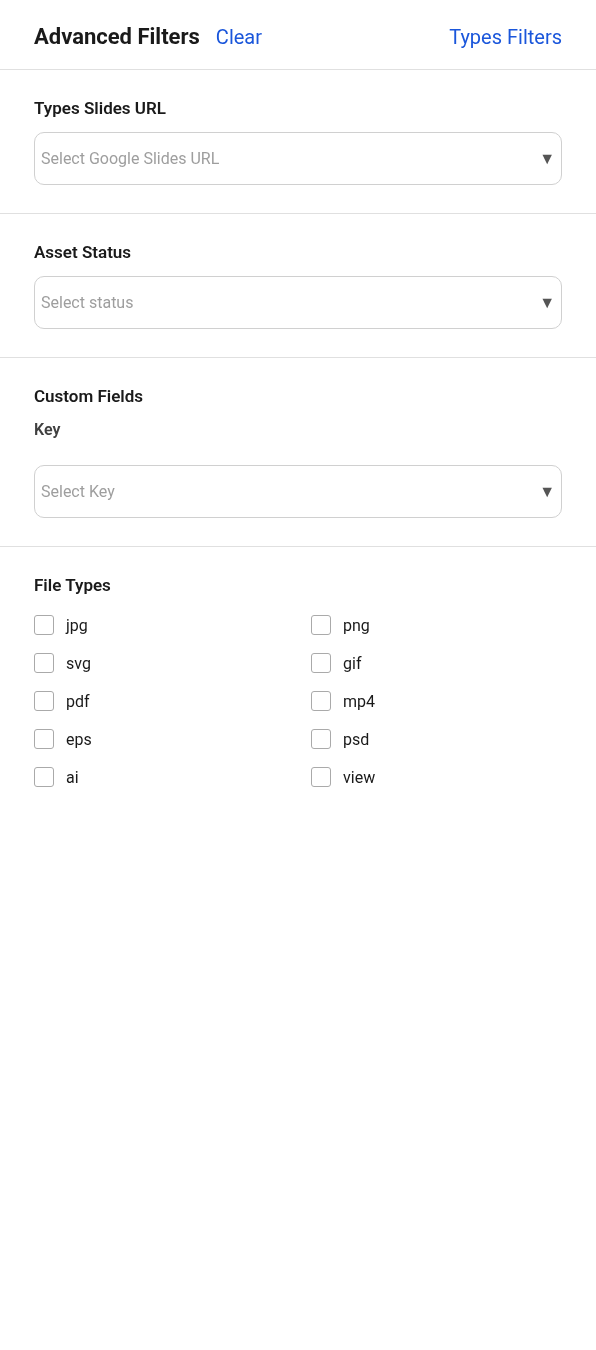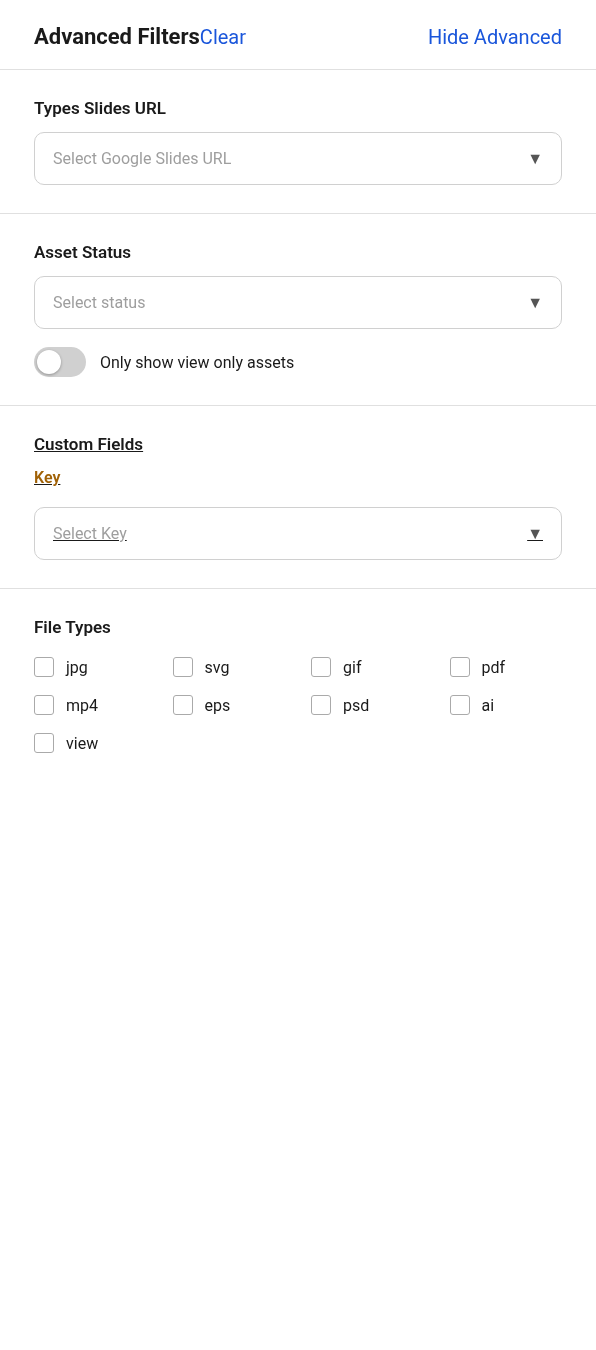--- a/index.html
+++ b/index.html
@@ -13,20 +13,21 @@
       min-height: 1350px;
       background: #ffffff;
       font-family: -apple-system, BlinkMacSystemFont, 'Segoe UI', Roboto, sans-serif;
       color: #1a1a1a;
     }
 
     .header {
       display: flex;
       align-items: center;
       padding: 24px 34px 20px 34px;
+      gap: 16px;
     }
 
     .header-title {
       font-size: 22px;
       font-weight: 700;
       color: #1a1a1a;
     }
 
     .header-clear {
       font-size: 20px;
@@ -57,21 +58,21 @@
       font-size: 17px;
       font-weight: 600;
       color: #1a1a1a;
       margin-bottom: 14px;
     }
 
     .dropdown {
       width: 100%;
       border: 1.5px solid #d0d0d0;
       border-radius: 10px;
-      padding: 16px 18px;
+      padding: 16px 6px;
       display: flex;
       align-items: center;
       justify-content: space-between;
       cursor: pointer;
       background: #ffffff;
     }
 
     .dropdown-placeholder {
       font-size: 16px;
       color: #9e9e9e;
@@ -111,38 +112,38 @@
     }
 
     .toggle-label {
       font-size: 16px;
       color: #1a1a1a;
     }
 
     .key-label {
       font-size: 16px;
       font-weight: 600;
-      color: #a16207;
-      margin-bottom: 20px;
+      color: #404040;
+      margin-bottom: 26px;
     }
 
     .file-types-section {
       padding: 28px 18px 28px 34px;
     }
 
     .file-types-label {
       font-size: 17px;
       font-weight: 600;
       color: #1a1a1a;
       margin-bottom: 20px;
     }
 
     .file-types-grid {
       display: grid;
-      grid-template-columns: 1fr 1fr 1fr 1fr;
+      grid-template-columns: 1fr 1fr;
       row-gap: 18px;
       column-gap: 10px;
     }
 
     .file-type-item {
       display: flex;
       align-items: center;
       gap: 12px;
       cursor: pointer;
     }
@@ -157,30 +158,29 @@
       cursor: pointer;
     }
 
     .file-type-text {
       font-size: 16px;
       color: #1a1a1a;
     }
 
     .custom-fields-section {
       padding: 28px 34px 28px 34px;
-      text-decoration: underline;
     }
   </style>
 </head>
 <body>
 
 <div class="header">
   <span class="header-title">Advanced Filters</span>
   <a class="header-clear">Clear</a>
-  <a class="header-hide">Hide Advanced</a>
+  <a class="header-hide">Types Filters</a>
 </div>
 
 <div class="divider"></div>
 
 <div class="section">
   <div class="section-label">Types Slides URL</div>
   <div class="dropdown">
     <span class="dropdown-placeholder">Select Google Slides URL</span>
     <span class="dropdown-arrow">▼</span>
   </div>
@@ -188,26 +188,20 @@
 
 <div class="divider"></div>
 
 <div class="section">
   <div class="section-label">Asset Status</div>
   <div class="dropdown">
     <span class="dropdown-placeholder">Select status</span>
     <span class="dropdown-arrow">▼</span>
   </div>
 
-  <div class="toggle-row">
-    <div class="toggle">
-      <div class="toggle-knob"></div>
-    </div>
-    <span class="toggle-label">Only show view only assets</span>
-  </div>
 </div>
 
 <div class="divider"></div>
 
 <div class="custom-fields-section">
   <div class="section-label">Custom Fields</div>
   <div class="key-label">Key</div>
   <div class="dropdown">
     <span class="dropdown-placeholder">Select Key</span>
     <span class="dropdown-arrow">▼</span>
@@ -218,20 +212,24 @@
 
 <div class="file-types-section">
   <div class="file-types-label">File Types</div>
   <div class="file-types-grid" id="file-types-grid">
   <div class="file-type-item">
         <div class="checkbox"></div>
         <span class="file-type-text">jpg</span>
       </div>
       <div class="file-type-item">
         <div class="checkbox"></div>
+        <span class="file-type-text">png</span>
+      </div>
+      <div class="file-type-item">
+        <div class="checkbox"></div>
         <span class="file-type-text">svg</span>
       </div>
       <div class="file-type-item">
         <div class="checkbox"></div>
         <span class="file-type-text">gif</span>
       </div>
       <div class="file-type-item">
         <div class="checkbox"></div>
         <span class="file-type-text">pdf</span>
       </div>

